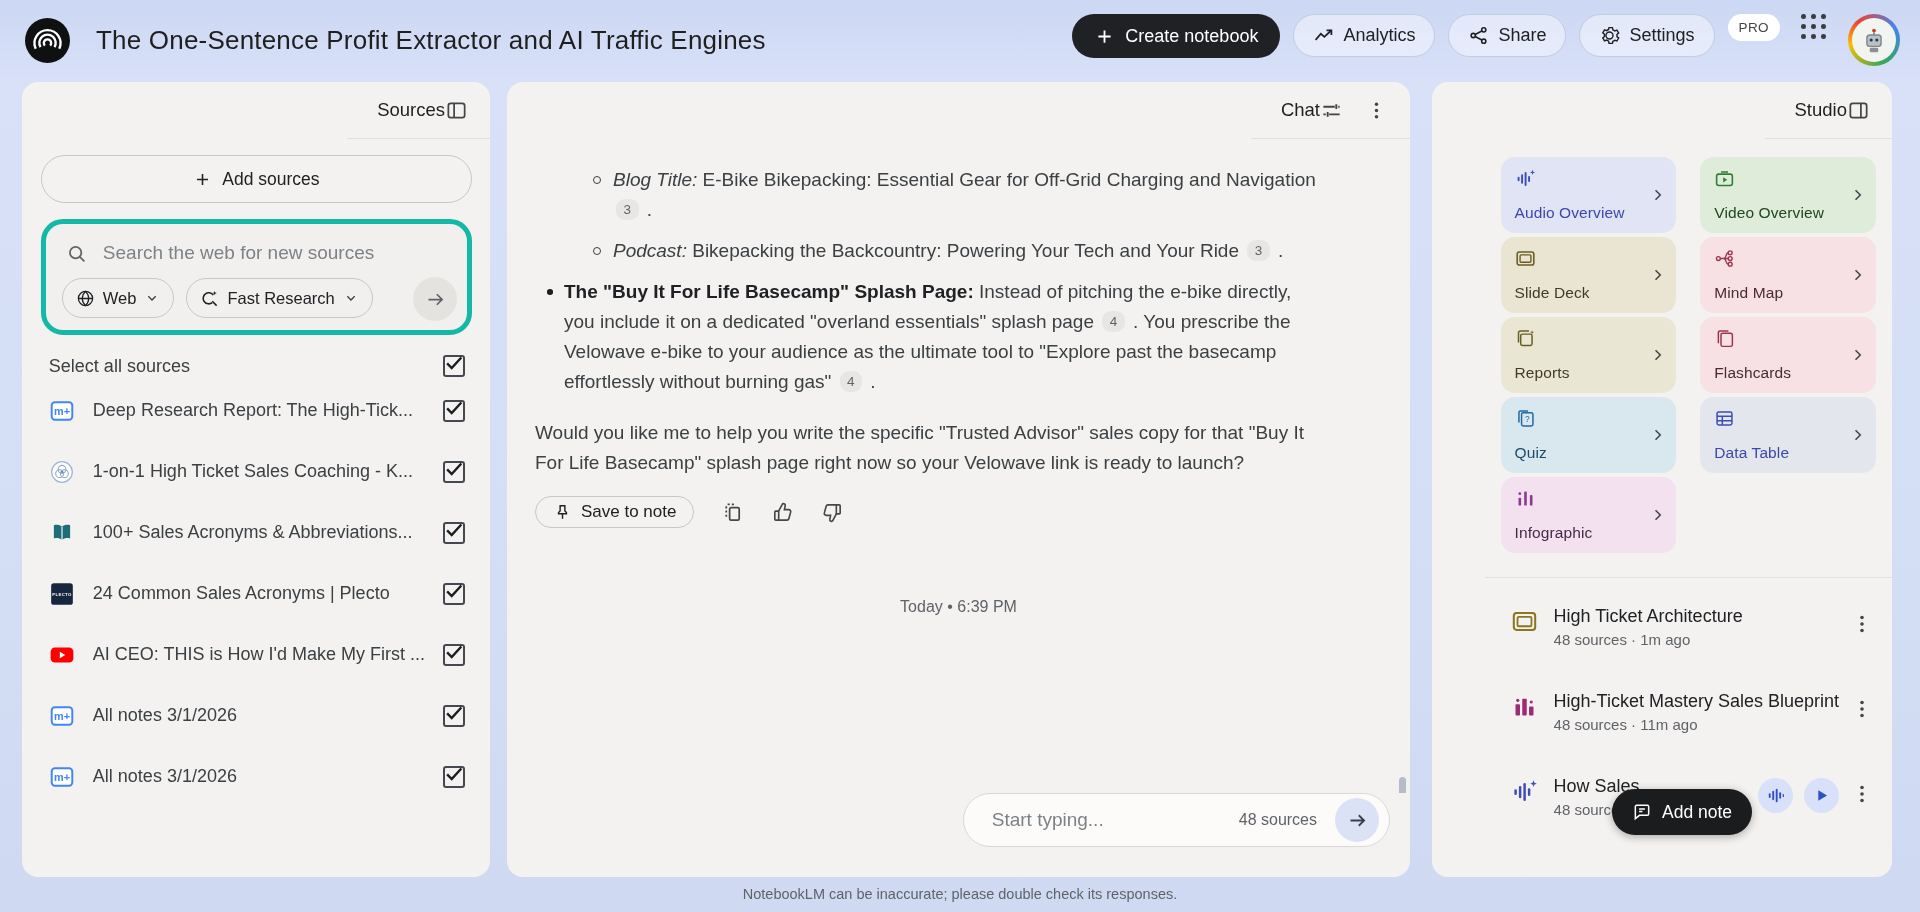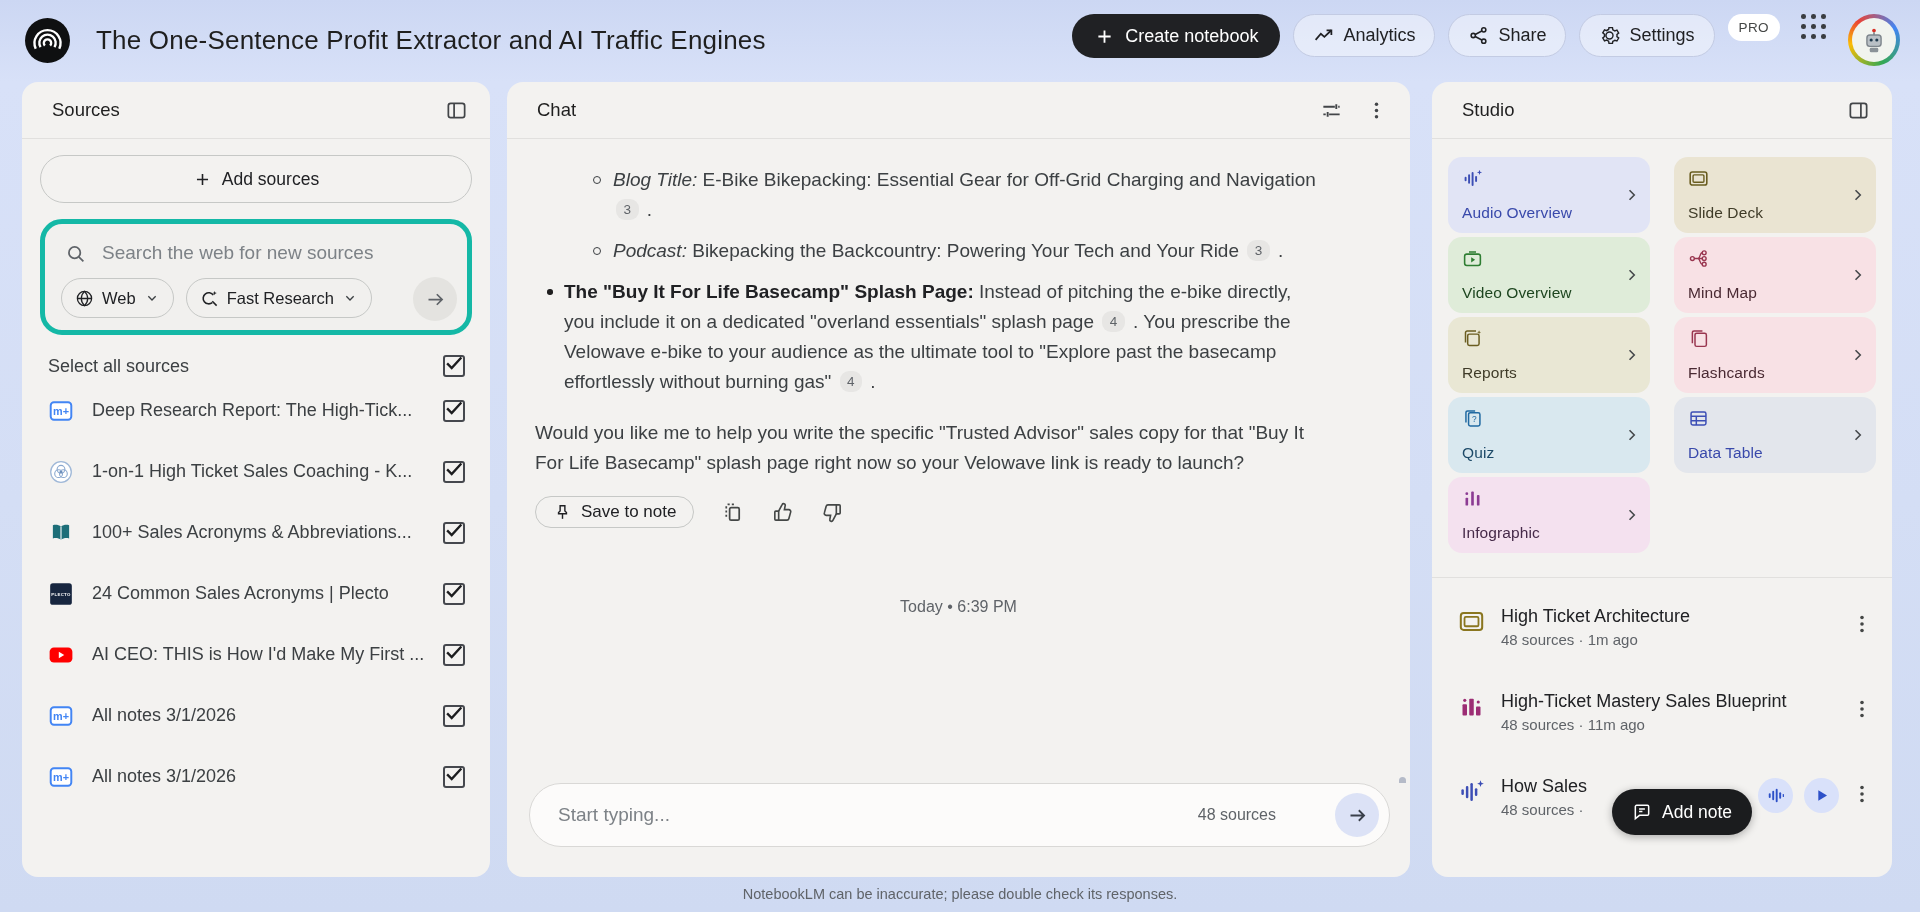--- a/index.html
+++ b/index.html
@@ -24,21 +24,21 @@
   .pro{background:#fff;border-radius:15px;padding:6px 11px;font-size:13.5px;color:#454746;letter-spacing:.4px;}
   .apps{width:26px;height:26px;display:grid;grid-template-columns:repeat(3,1fr);grid-template-rows:repeat(3,1fr);gap:4px;margin:0 8px;cursor:pointer;}
   .apps i{width:4.6px;height:4.6px;border-radius:50%;background:#3a3d40;}
   .avatar{width:52px;height:52px;border-radius:50%;display:flex;align-items:center;justify-content:center;cursor:pointer;
     background:conic-gradient(from -40deg,#ea4335,#4285f4 100deg,#34a853 200deg,#fbbc05 300deg,#ea4335);}
   .avatar-inner{width:44px;height:44px;border-radius:50%;background:#f1f4ef;display:flex;align-items:center;justify-content:center;}
   .avatar-inner svg{width:34px;height:34px;}
 
   
   .content{display:flex;gap:17px;padding:2px 28px 0 22px;height:797px;box-sizing:border-box;}
-  .panel{background:#f3f2f0;border-radius:16px;display:flex;flex-direction:column;overflow:hidden;position:relative;}
+  .panel{background:#f3f2f0;border-radius:16px;display:flex;flex-direction:column;overflow:hidden;position:relative;align-items:flex-end;}
   .sources{width:468px;flex:none;}
   .chat{flex:1;}
   .studio{width:460px;flex:none;margin-left:5px;}
   .p-header{height:56px;flex:none;display:flex;align-items:center;padding:0 22px 0 30px;
     border-bottom:1px solid #e1e0de;font-size:18.5px;color:#1f1f1f;}
   .p-title{flex:1;}
   .ph-ic{width:23px;height:23px;color:#424548;cursor:pointer;}
   .ph-ic+.ph-ic{margin-left:22px;}
   .footer{height:33px;display:flex;align-items:center;justify-content:center;font-size:14.5px;color:#5f6368;}
 
@@ -81,22 +81,22 @@
   .blk.para{margin:21px 0 0;}
   .blk strong{color:#202124;}
   .cite{display:inline-block;background:#e7e6e4;border-radius:9px;padding:0 7.5px;font-size:13.5px;line-height:21px;
     color:#5f6368;vertical-align:2px;margin:0 3px;cursor:pointer;}
   .chat-actions{display:flex;align-items:center;gap:27px;padding:18px 0 0 28px;}
   .save-note{height:32px;border:1px solid #c6c8c6;border-radius:20px;display:flex;align-items:center;gap:9px;padding:0 17px;
     font-size:17px;color:#202124;background:transparent;font-family:inherit;cursor:pointer;}
   .save-note .hd-ic{width:19px;height:19px;}
   .act-ic{width:23px;height:23px;color:#444746;cursor:pointer;}
   .chat-divider{text-align:center;color:#5f6368;font-size:16px;margin-top:70px;}
-  .chat-inputbar{flex:none;margin:0 20px 30px 22px;height:64px;background:#fcfbfa;border:1px solid #d9d8d6;border-radius:32px;
-    display:flex;align-items:center;padding:0 10px 0 26px;box-sizing:border-box;gap:41px;}
+  .chat-inputbar{flex:none;margin:0 20px 30px 22px;height:54px;background:#fcfbfa;border:1px solid #d9d8d6;border-radius:32px;
+    display:flex;align-items:center;padding:0 10px 0 26px;box-sizing:border-box;}
   .chat-inputbar input{flex:1;border:none;outline:none;background:transparent;font-size:19px;color:#3c4043;font-family:inherit;}
   .input-count{font-size:16px;color:#5f6368;margin-right:18px;white-space:nowrap;}
   .send-btn{width:44px;height:44px;border-radius:50%;background:#dce2f6;color:#393f4a;display:flex;align-items:center;justify-content:center;flex:none;cursor:pointer;}
   .send-btn svg{width:21px;height:21px;}
   .chat-thumb{position:absolute;right:4px;top:638px;width:7px;height:70px;background:#b5bbc8;border-radius:4px;cursor:pointer;}
 
   
   .studio-scroll{flex:1;overflow:hidden;}
   .tiles{display:grid;grid-template-columns:1fr 1fr;gap:4px 24px;padding:18px 16px 14px;}
   .tile{height:76px;border-radius:14px;position:relative;padding:11px 14px;box-sizing:border-box;cursor:pointer;}
@@ -466,43 +466,43 @@
                   </g>
                 </svg>
               </span>
     <span class="t-label" style="color:#3949ab">Audio Overview</span>
     <span class="t-chev">
                 <svg viewBox="0 0 24 24" fill="none" stroke="currentColor" stroke-width="2">
                   <path d="M9.5 6l6 6-6 6"></path>
                 </svg>
               </span>
   </div>
-  <div class="tile" style="background:#eae4d2">
-    <span class="t-ic" style="color:#6a5d20">
-                <svg viewBox="0 0 24 24">
-                  <rect x="2.5" y="4.5" width="19" height="15" rx="2.5" fill="none" stroke="currentColor" stroke-width="1.8"></rect>
-                  <rect x="5.8" y="7.8" width="12.4" height="8.4" rx="1.2" fill="none" stroke="currentColor" stroke-width="1.6"></rect>
-                </svg>
-              </span>
-    <span class="t-label" style="color:#3f3b28">Slide Deck</span>
-    <span class="t-chev">
-                <svg viewBox="0 0 24 24" fill="none" stroke="currentColor" stroke-width="2">
-                  <path d="M9.5 6l6 6-6 6"></path>
-                </svg>
-              </span>
-  </div>
   <div class="tile" style="background:#dfecd9">
     <span class="t-ic" style="color:#2e7d32">
                 <svg viewBox="0 0 24 24">
                   <path d="M8 4.5h8" stroke="currentColor" stroke-width="1.8"></path>
                   <rect x="3" y="7" width="18" height="13" rx="2.5" fill="none" stroke="currentColor" stroke-width="1.8"></rect>
                   <path d="M10.5 10.5l4.5 3-4.5 3z" fill="currentColor"></path>
                 </svg>
               </span>
     <span class="t-label" style="color:#1e4620">Video Overview</span>
+    <span class="t-chev">
+                <svg viewBox="0 0 24 24" fill="none" stroke="currentColor" stroke-width="2">
+                  <path d="M9.5 6l6 6-6 6"></path>
+                </svg>
+              </span>
+  </div>
+  <div class="tile" style="background:#eae4d2">
+    <span class="t-ic" style="color:#6a5d20">
+                <svg viewBox="0 0 24 24">
+                  <rect x="2.5" y="4.5" width="19" height="15" rx="2.5" fill="none" stroke="currentColor" stroke-width="1.8"></rect>
+                  <rect x="5.8" y="7.8" width="12.4" height="8.4" rx="1.2" fill="none" stroke="currentColor" stroke-width="1.6"></rect>
+                </svg>
+              </span>
+    <span class="t-label" style="color:#3f3b28">Slide Deck</span>
     <span class="t-chev">
                 <svg viewBox="0 0 24 24" fill="none" stroke="currentColor" stroke-width="2">
                   <path d="M9.5 6l6 6-6 6"></path>
                 </svg>
               </span>
   </div>
   <div class="tile" style="background:#f8e1e5">
     <span class="t-ic" style="color:#99354f">
                 <svg viewBox="0 0 24 24" fill="none" stroke="currentColor" stroke-width="1.6">
                   <circle cx="5" cy="12" r="2.2"></circle>

